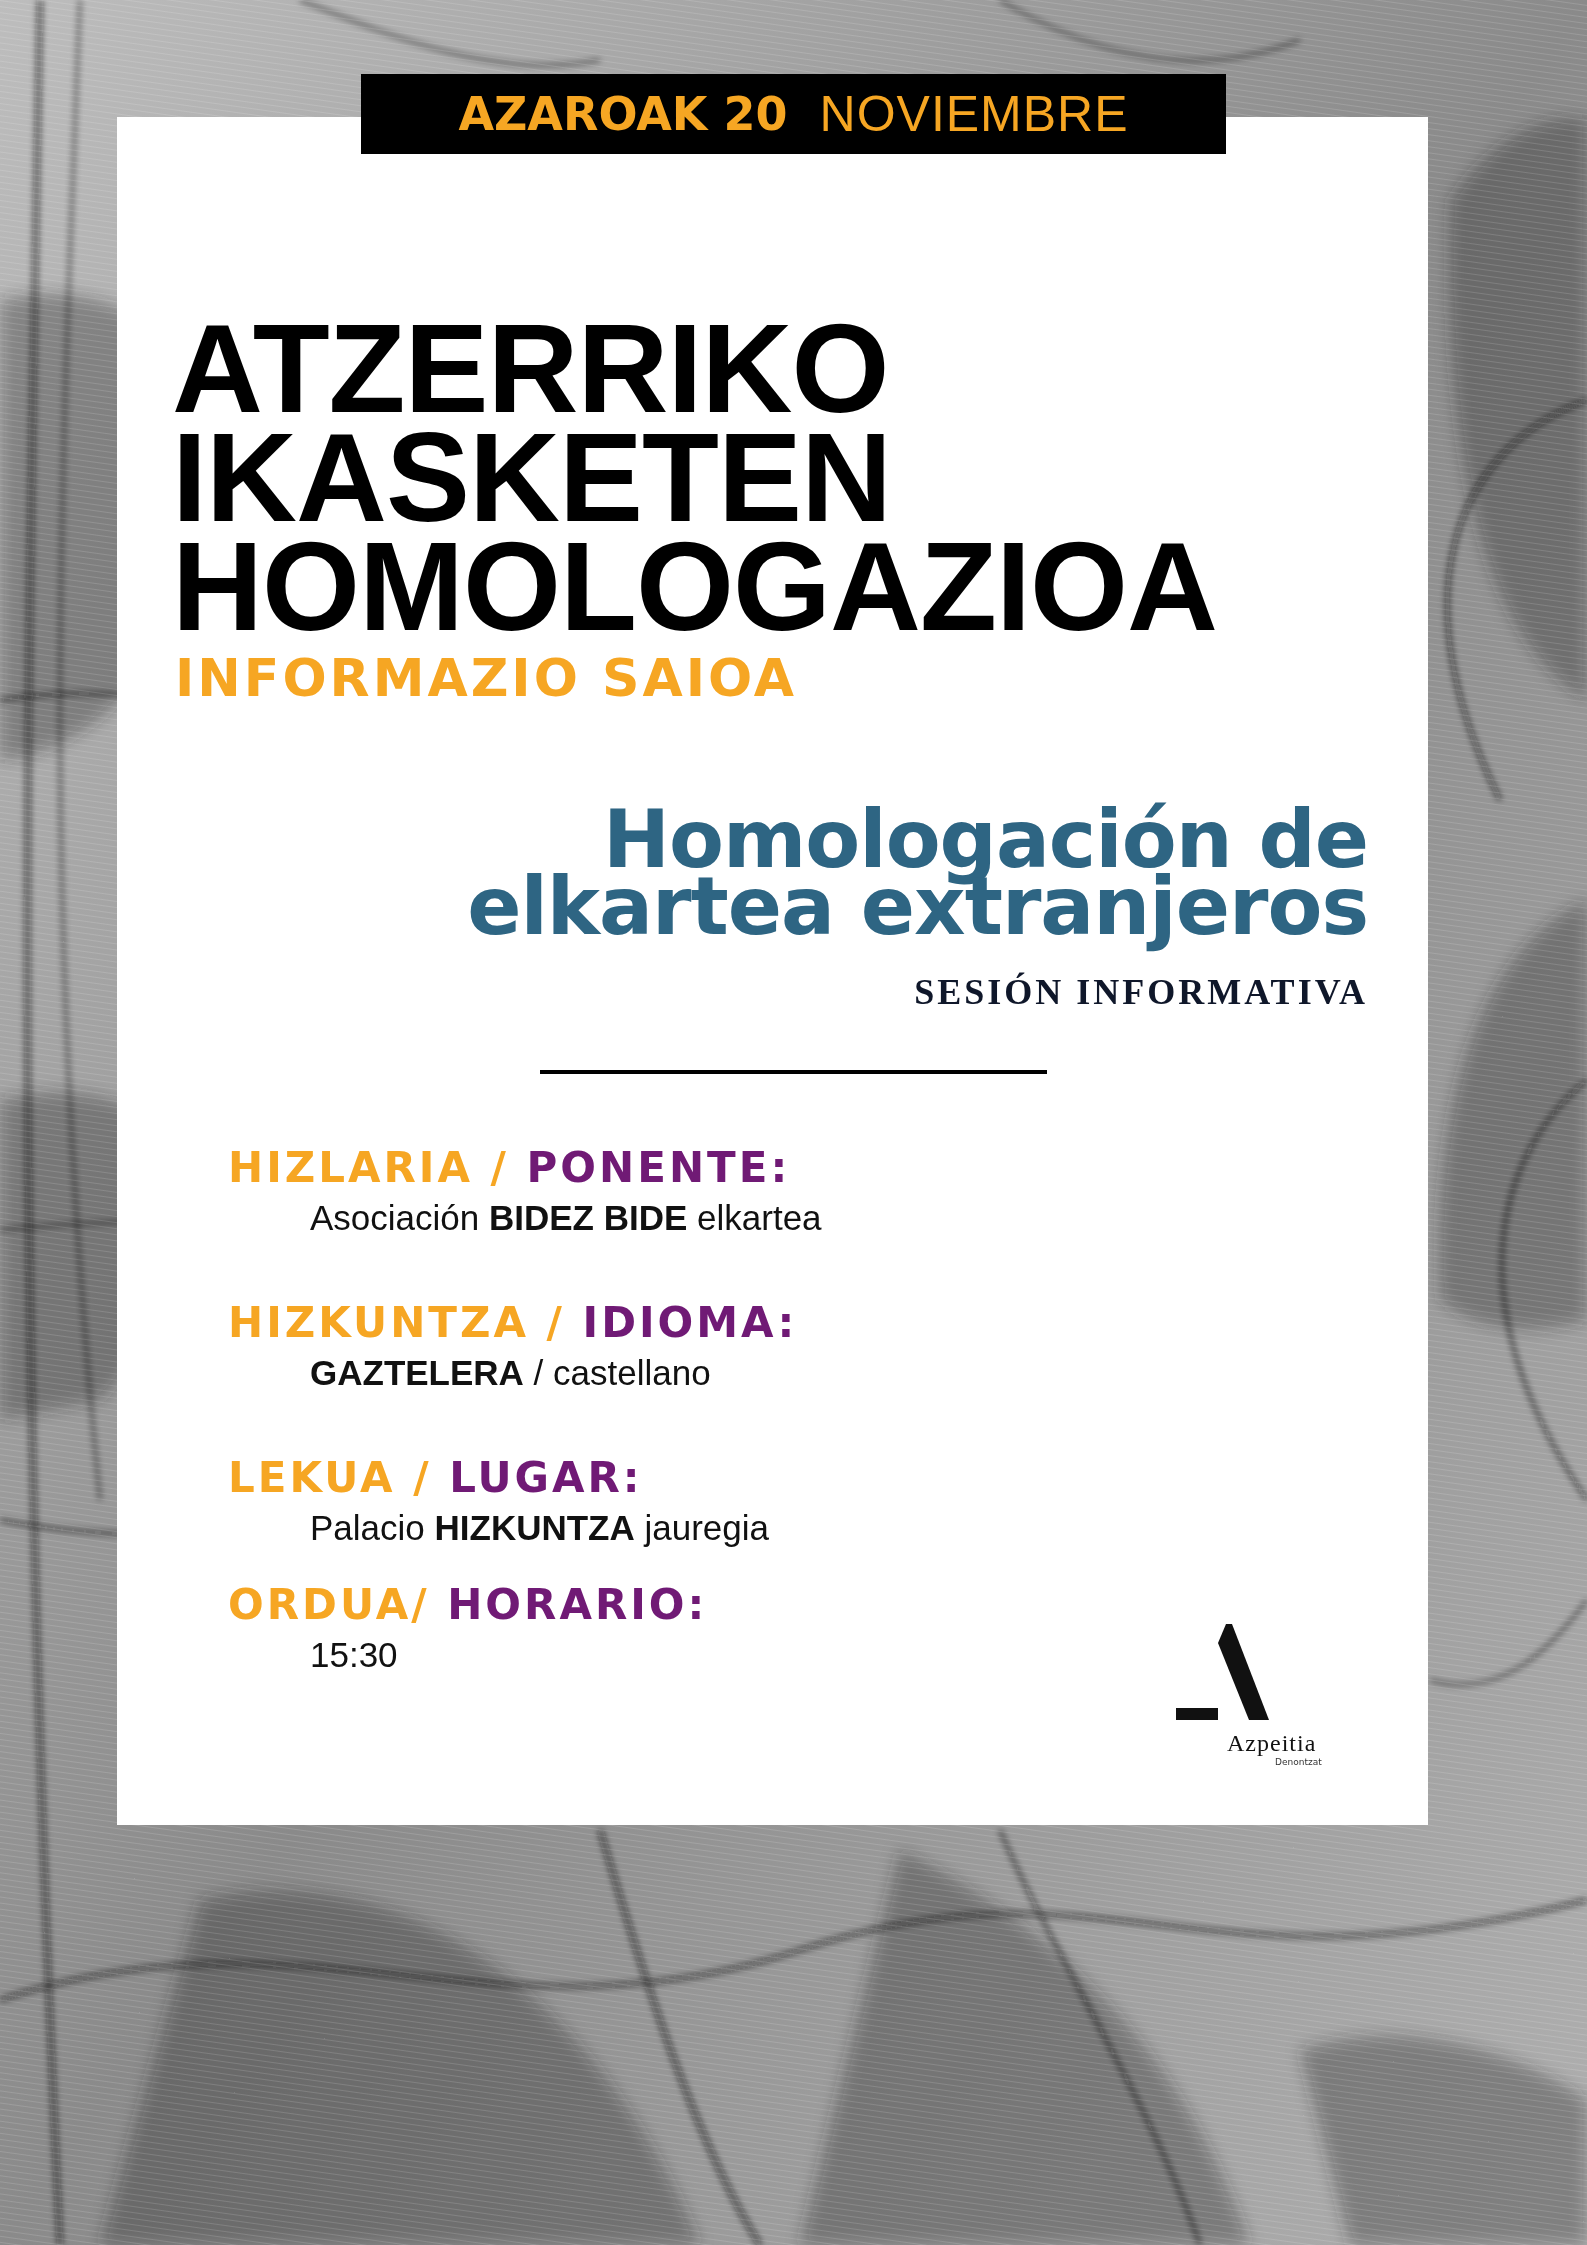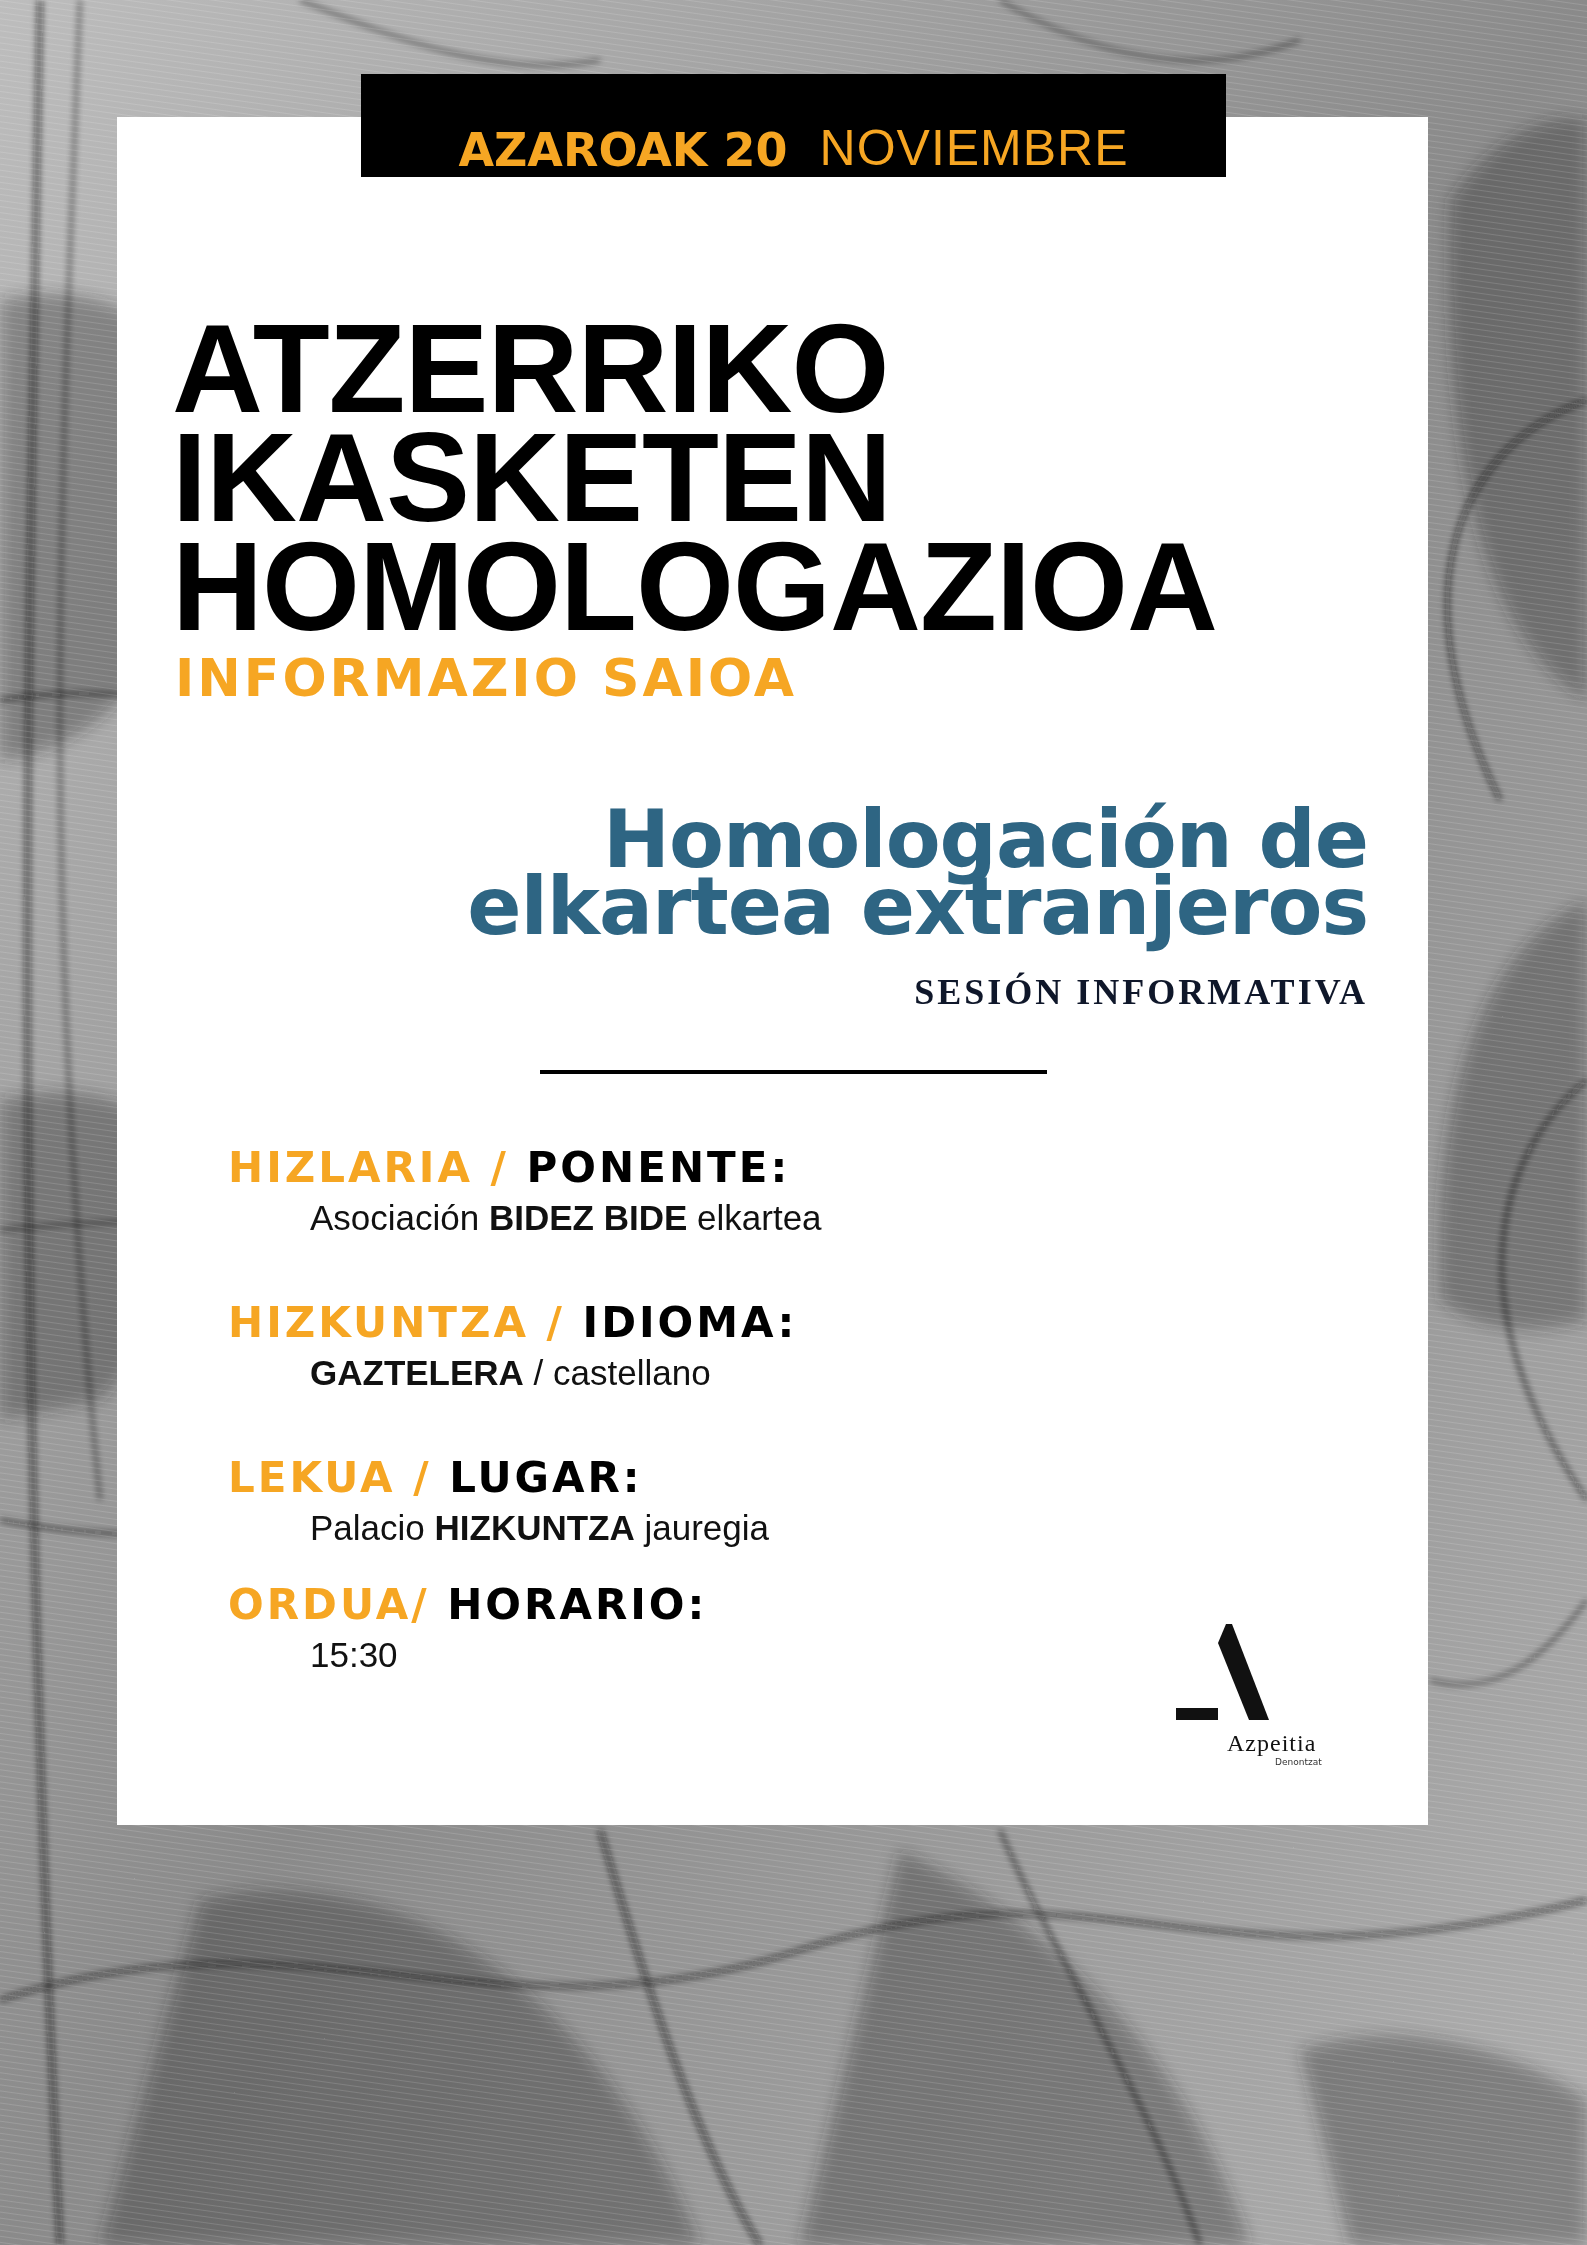--- a/index.html
+++ b/index.html
@@ -7,23 +7,23 @@
     width: 1587px; height: 2245px; position: relative; overflow: hidden;
     background: #9a9a9a;
     font-family: "Liberation Sans", sans-serif;
   }
   .bg { position: absolute; left: 0; top: 0; width: 1587px; height: 2245px; z-index: 0; }
   .panel {
     position: absolute; left: 117px; top: 117px; width: 1311px; height: 1708px;
     background: #ffffff; z-index: 1;
   }
   .date-bar {
-    position: absolute; left: 361px; top: 74px; width: 865px; height: 103px;
+    position: absolute; left: 361px; top: 74px; width: 865px; height: 80px;
     background: #000000; z-index: 2;
-    display: flex; align-items: flex-end; justify-content: center;
+    display: flex; align-items: center; justify-content: center;
     font-family: "DejaVu Sans", sans-serif;
     font-size: 46px; color: #F6A623; letter-spacing: 0px;
   }
   .date-bar .bold { font-weight: bold; }
   .date-bar .light { font-weight: normal; margin-left: 32px; font-family: "Liberation Sans", sans-serif; font-size: 50px; letter-spacing: 1px; }
   .abs { position: absolute; z-index: 3; white-space: nowrap; }
 
   .title-line {
     left: 172px; font-family: "Liberation Sans", sans-serif; font-weight: bold;
     font-size: 126px; line-height: 126px; color: #000; letter-spacing: -1px;
@@ -41,21 +41,21 @@
     right: 219px; top: 970px; text-align: right; font-family: Liberation Serif, serif; font-weight: bold;
     font-size: 36px; line-height: 44px; color: #0f172a; letter-spacing: 3px;
   }
   .divider { position: absolute; left: 540px; top: 1070px; width: 507px; height: 4px; background: #000; z-index: 3; }
 
   .label {
     left: 228px; font-family: "DejaVu Sans", sans-serif; font-weight: bold;
     font-size: 42px; line-height: 50px; letter-spacing: 3px;
   }
   .label .eu { color: #F6A623; }
-  .label .es { color: #000000; }
+  .label .es { color: #701a75; }
   .value {
     left: 302px; font-family: "Liberation Sans", sans-serif;
     font-size: 35px; line-height: 40px; color: #111; margin-left: 8px;
   }
   .value b { font-weight: bold; }
 
   .logo { position: absolute; left: 1170px; top: 1620px; width: 170px; height: 160px; z-index: 3; }
   .logo-name {
     left: 1227px; top: 1730px; font-family: "Liberation Serif", serif; font-size: 24px; line-height: 26px;
     color: #111; letter-spacing: 1px;

